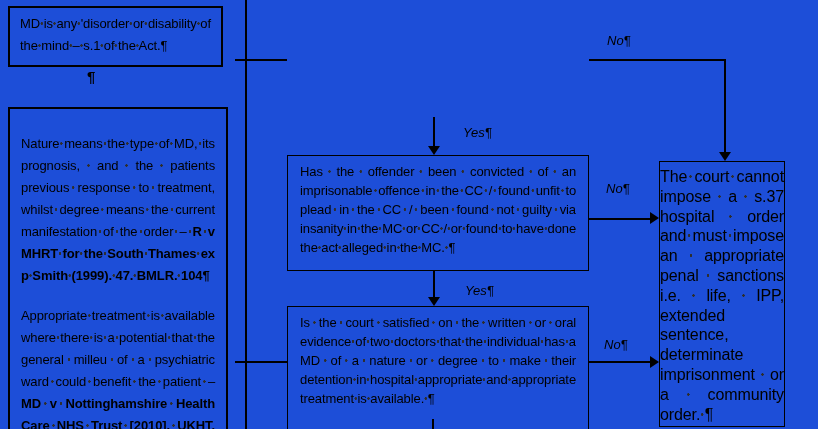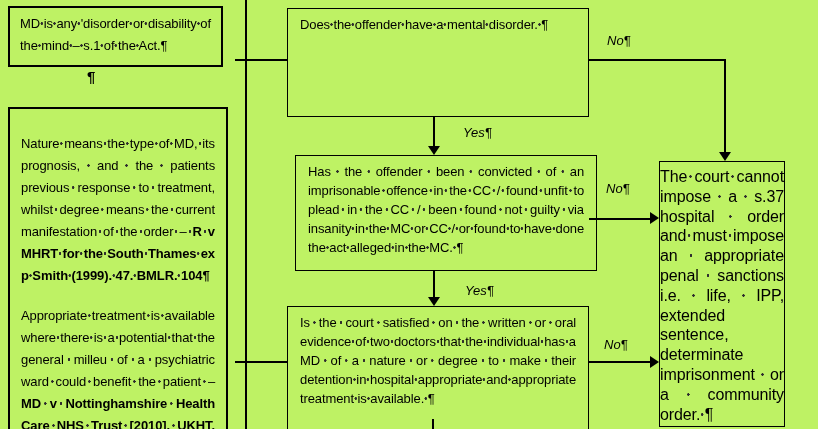--- a/index.html
+++ b/index.html
@@ -1,34 +1,34 @@
 <!DOCTYPE html>
 <html><head>
 <meta charset="utf-8">
 <style>
   html,body { margin:0; padding:0; }
   .canvas {
     position:relative; width:818px; height:429px;
-    background:#bef264; overflow:hidden;
+    background:#1d4ed8; overflow:hidden;
     font-family:"Liberation Sans","DejaVu Sans",sans-serif;
     color:#000;
   }
   .box {
     position:absolute; box-sizing:border-box;
     border:1px solid #000; background:transparent;
     overflow:hidden;
   }
   .box p { margin:0; text-align:justify; letter-spacing:-0.1px; }
   .b { font-weight:bold; }
 
   #L1 { left:8px;  top:6px;   width:215px; height:61px;  border-width:2px; padding:5px 10px; font-size:13px; line-height:22px; }
   #L2 { left:8px;  top:107px; width:220px; height:332px; border-width:2px; padding:6px 11px; font-size:13px; line-height:22px; }
   #L2 p { margin:18px 0 9px 0; }
   #M1 { left:287px; top:8px;   width:302px; height:109px; padding:6px 12px; font-size:13px; line-height:19px; }
-  #M2 { left:287px; top:155px; width:302px; height:116px; padding:6px 12px; font-size:13px; line-height:19px;margin-left:8px; }
+  #M2 { left:287px; top:155px; width:302px; height:116px; padding:6px 12px; font-size:13px; line-height:19px; }
   #M3 { left:287px; top:306px; width:302px; height:138px; padding:6px 12px; font-size:13px; line-height:19px; }
   #R1 { left:659px; top:161px; width:126px; height:266px; padding:5px 0;  font-size:16px; line-height:19.8px; }
 
   
   .sp { background: radial-gradient(circle, #2e2e2e 1.1px, rgba(0,0,0,0) 1.5px) center 60% / 100% 100% no-repeat; }
 
   .line { position:absolute; background:#000; }
   #v-main  { left:245px; top:0;     width:1.5px; height:429px; }
   #tick1   { left:235px; top:59px;  width:52px;  height:1.5px; }
   #tick2   { left:235px; top:361px; width:52px;  height:1.5px; }
@@ -65,23 +65,20 @@
     <p><span>MD<span class="sp"> </span>is<span class="sp"> </span>any<span class="sp"> </span>'disorder<span class="sp"> </span>or<span class="sp"> </span>disability<span class="sp"> </span>of<span class="sp"> </span>the<span class="sp"> </span>mind<span class="sp"> </span>–<span class="sp"> </span>s.1<span class="sp"> </span>of<span class="sp"> </span>the<span class="sp"> </span>Act.¶</span></p>
   </div>
 
   <div id="pmark">¶</div>
 
   <div class="box" id="L2">
     <p><span>Nature<span class="sp"> </span>means<span class="sp"> </span>the<span class="sp"> </span>type<span class="sp"> </span>of<span class="sp"> </span>MD,<span class="sp"> </span>its<span class="sp"> </span>prognosis,<span class="sp"> </span>and<span class="sp"> </span>the<span class="sp"> </span>patients<span class="sp"> </span>previous<span class="sp"> </span>response<span class="sp"> </span>to<span class="sp"> </span>treatment,<span class="sp"> </span>whilst<span class="sp"> </span>degree<span class="sp"> </span>means<span class="sp"> </span>the<span class="sp"> </span>current<span class="sp"> </span>manifestation<span class="sp"> </span>of<span class="sp"> </span>the<span class="sp"> </span>order<span class="sp"> </span>–<span class="sp"> </span></span><span class="b">R<span class="sp"> </span>v<span class="sp"> </span>MHRT<span class="sp"> </span>for<span class="sp"> </span>the<span class="sp"> </span>South<span class="sp"> </span>Thames<span class="sp"> </span>ex<span class="sp"> </span>p<span class="sp"> </span>Smith<span class="sp"> </span>(1999).<span class="sp"> </span>47.<span class="sp"> </span>BMLR.<span class="sp"> </span>104¶</span></p>
     <p><span>Appropriate<span class="sp"> </span>treatment<span class="sp"> </span>is<span class="sp"> </span>available<span class="sp"> </span>where<span class="sp"> </span>there<span class="sp"> </span>is<span class="sp"> </span>a<span class="sp"> </span>potential<span class="sp"> </span>that<span class="sp"> </span>the<span class="sp"> </span>general<span class="sp"> </span>milleu<span class="sp"> </span>of<span class="sp"> </span>a<span class="sp"> </span>psychiatric<span class="sp"> </span>ward<span class="sp"> </span>could<span class="sp"> </span>benefit<span class="sp"> </span>the<span class="sp"> </span>patient<span class="sp"> </span>–<span class="sp"> </span></span><span class="b">MD<span class="sp"> </span>v<span class="sp"> </span>Nottinghamshire<span class="sp"> </span>Health<span class="sp"> </span>Care<span class="sp"> </span>NHS<span class="sp"> </span>Trust<span class="sp"> </span>[2010].<span class="sp"> </span>UKHT.<span class="sp"> </span>59.<span class="sp"> </span>(ACC).¶</span></p>
   </div>
 
-  <div class="box" id="M1">
-    <p><span>Does<span class="sp"> </span>the<span class="sp"> </span>offender<span class="sp"> </span>have<span class="sp"> </span>a<span class="sp"> </span>mental<span class="sp"> </span>disorder.<span class="sp"> </span>¶</span></p>
-  </div>
 
   <div class="box" id="M2">
     <p><span>Has<span class="sp"> </span>the<span class="sp"> </span>offender<span class="sp"> </span>been<span class="sp"> </span>convicted<span class="sp"> </span>of<span class="sp"> </span>an<span class="sp"> </span>imprisonable<span class="sp"> </span>offence<span class="sp"> </span>in<span class="sp"> </span>the<span class="sp"> </span>CC<span class="sp"> </span>/<span class="sp"> </span>found<span class="sp"> </span>unfit<span class="sp"> </span>to<span class="sp"> </span>plead<span class="sp"> </span>in<span class="sp"> </span>the<span class="sp"> </span>CC<span class="sp"> </span>/<span class="sp"> </span>been<span class="sp"> </span>found<span class="sp"> </span>not<span class="sp"> </span>guilty<span class="sp"> </span>via<span class="sp"> </span>insanity<span class="sp"> </span>in<span class="sp"> </span>the<span class="sp"> </span>MC<span class="sp"> </span>or<span class="sp"> </span>CC<span class="sp"> </span>/<span class="sp"> </span>or<span class="sp"> </span>found<span class="sp"> </span>to<span class="sp"> </span>have<span class="sp"> </span>done<span class="sp"> </span>the<span class="sp"> </span>act<span class="sp"> </span>alleged<span class="sp"> </span>in<span class="sp"> </span>the<span class="sp"> </span>MC.<span class="sp"> </span>¶</span></p>
   </div>
 
   <div class="box" id="M3">
     <p><span>Is<span class="sp"> </span>the<span class="sp"> </span>court<span class="sp"> </span>satisfied<span class="sp"> </span>on<span class="sp"> </span>the<span class="sp"> </span>written<span class="sp"> </span>or<span class="sp"> </span>oral<span class="sp"> </span>evidence<span class="sp"> </span>of<span class="sp"> </span>two<span class="sp"> </span>doctors<span class="sp"> </span>that<span class="sp"> </span>the<span class="sp"> </span>individual<span class="sp"> </span>has<span class="sp"> </span>a<span class="sp"> </span>MD<span class="sp"> </span>of<span class="sp"> </span>a<span class="sp"> </span>nature<span class="sp"> </span>or<span class="sp"> </span>degree<span class="sp"> </span>to<span class="sp"> </span>make<span class="sp"> </span>their<span class="sp"> </span>detention<span class="sp"> </span>in<span class="sp"> </span>hospital<span class="sp"> </span>appropriate<span class="sp"> </span>and<span class="sp"> </span>appropriate<span class="sp"> </span>treatment<span class="sp"> </span>is<span class="sp"> </span>available.<span class="sp"> </span>¶</span></p>
   </div>
 
   <div class="box" id="R1">

